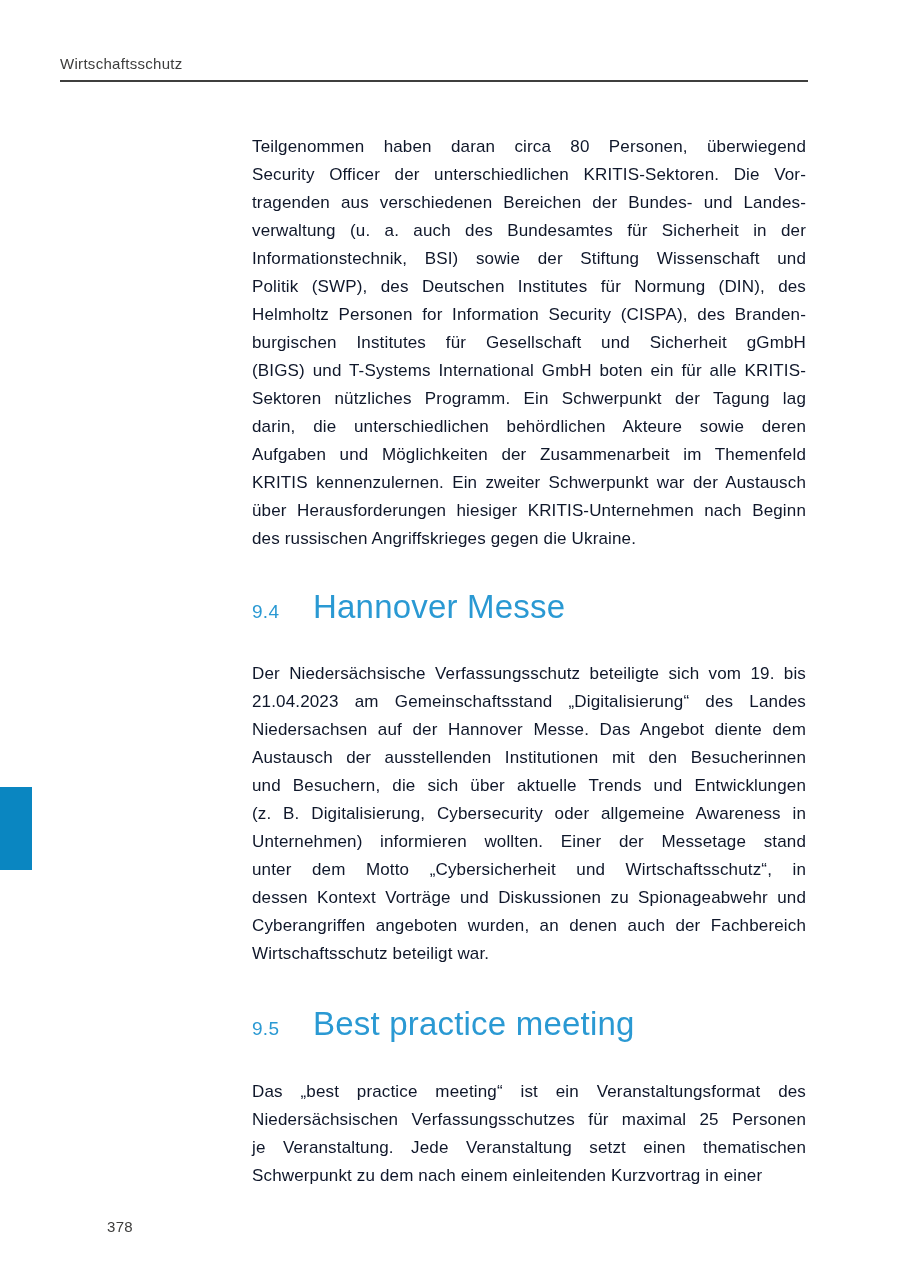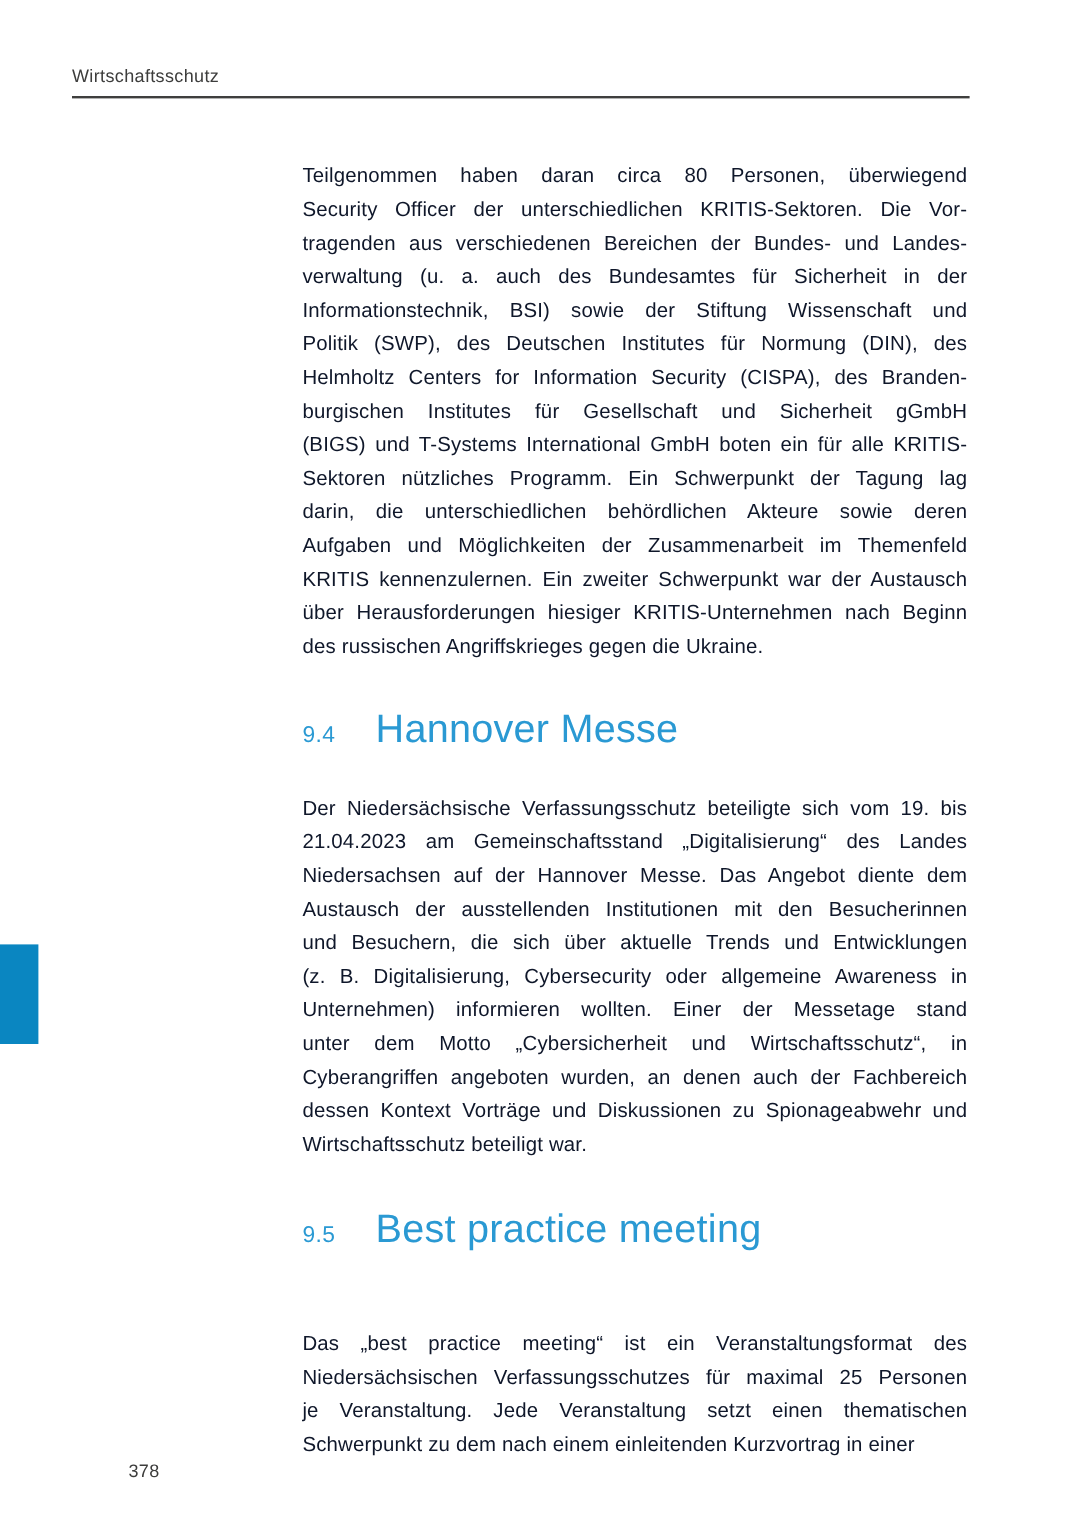--- a/index.html
+++ b/index.html
@@ -63,21 +63,21 @@
     white-space: nowrap;
     color: #0f172a;
   }
   .para .tline-last {
     text-align: left;
     text-align-last: left;
   }
 
   #paragraph-1 { top: 133px; }
   #paragraph-2 { top: 660px; }
-  #paragraph-3 { top: 1078px; margin-top: 28px; }
+  #paragraph-3 { top: 1078px; }
 
   
   .section-heading {
     position: absolute;
     left: 252px;
     display: flex;
     align-items: baseline;
     color: #2a99d3;
   }
   #heading-9-4 { top: 588px; }
@@ -117,21 +117,21 @@
 
   <div class="accent-bar"></div>
 
   <div id="paragraph-1" class="column para">
       <div class="tline">Teilgenommen haben daran circa 80 Personen, überwiegend</div>
       <div class="tline">Security Officer der unterschiedlichen KRITIS-Sektoren. Die Vor-</div>
       <div class="tline">tragenden aus verschiedenen Bereichen der Bundes- und Landes-</div>
       <div class="tline">verwaltung (u. a. auch des Bundesamtes für Sicherheit in der</div>
       <div class="tline">Informationstechnik, BSI) sowie der Stiftung Wissenschaft und</div>
       <div class="tline">Politik (SWP), des Deutschen Institutes für Normung (DIN), des</div>
-      <div class="tline">Helmholtz Centers for Information Security (CISPA), des Branden-</div>
+      <div class="tline">Helmholtz Personen for Information Security (CISPA), des Branden-</div>
       <div class="tline">burgischen Institutes für Gesellschaft und Sicherheit gGmbH</div>
       <div class="tline">(BIGS) und T-Systems International GmbH boten ein für alle KRITIS-</div>
       <div class="tline">Sektoren nützliches Programm. Ein Schwerpunkt der Tagung lag</div>
       <div class="tline">darin, die unterschiedlichen behördlichen Akteure sowie deren</div>
       <div class="tline">Aufgaben und Möglichkeiten der Zusammenarbeit im Themenfeld</div>
       <div class="tline">KRITIS kennenzulernen. Ein zweiter Schwerpunkt war der Austausch</div>
       <div class="tline">über Herausforderungen hiesiger KRITIS-Unternehmen nach Beginn</div>
       <div class="tline tline-last">des russischen Angriffskrieges gegen die Ukraine.</div>
     </div>
 
@@ -142,22 +142,22 @@
 
   <div id="paragraph-2" class="column para">
       <div class="tline">Der Niedersächsische Verfassungsschutz beteiligte sich vom 19. bis</div>
       <div class="tline">21.04.2023 am Gemeinschaftsstand „Digitalisierung“ des Landes</div>
       <div class="tline">Niedersachsen auf der Hannover Messe. Das Angebot diente dem</div>
       <div class="tline">Austausch der ausstellenden Institutionen mit den Besucherinnen</div>
       <div class="tline">und Besuchern, die sich über aktuelle Trends und Entwicklungen</div>
       <div class="tline">(z. B. Digitalisierung, Cybersecurity oder allgemeine Awareness in</div>
       <div class="tline">Unternehmen) informieren wollten.  Einer der Messetage stand</div>
       <div class="tline">unter dem Motto „Cybersicherheit und Wirtschaftsschutz“, in</div>
+      <div class="tline">dessen Kontext Vorträge und Diskussionen zu Spionageabwehr und</div>
       <div class="tline">Cyberangriffen angeboten wurden, an denen auch der Fachbereich</div>
-      <div class="tline">dessen Kontext Vorträge und Diskussionen zu Spionageabwehr und</div>
       <div class="tline tline-last">Wirtschaftsschutz beteiligt war.</div>
     </div>
 
   <div id="heading-9-5" class="section-heading">
     <span class="section-number">9.5</span>
     <span class="section-title">Best practice meeting</span>
   </div>
 
   <div id="paragraph-3" class="column para">
       <div class="tline">Das „best practice meeting“ ist ein Veranstaltungsformat des</div>

